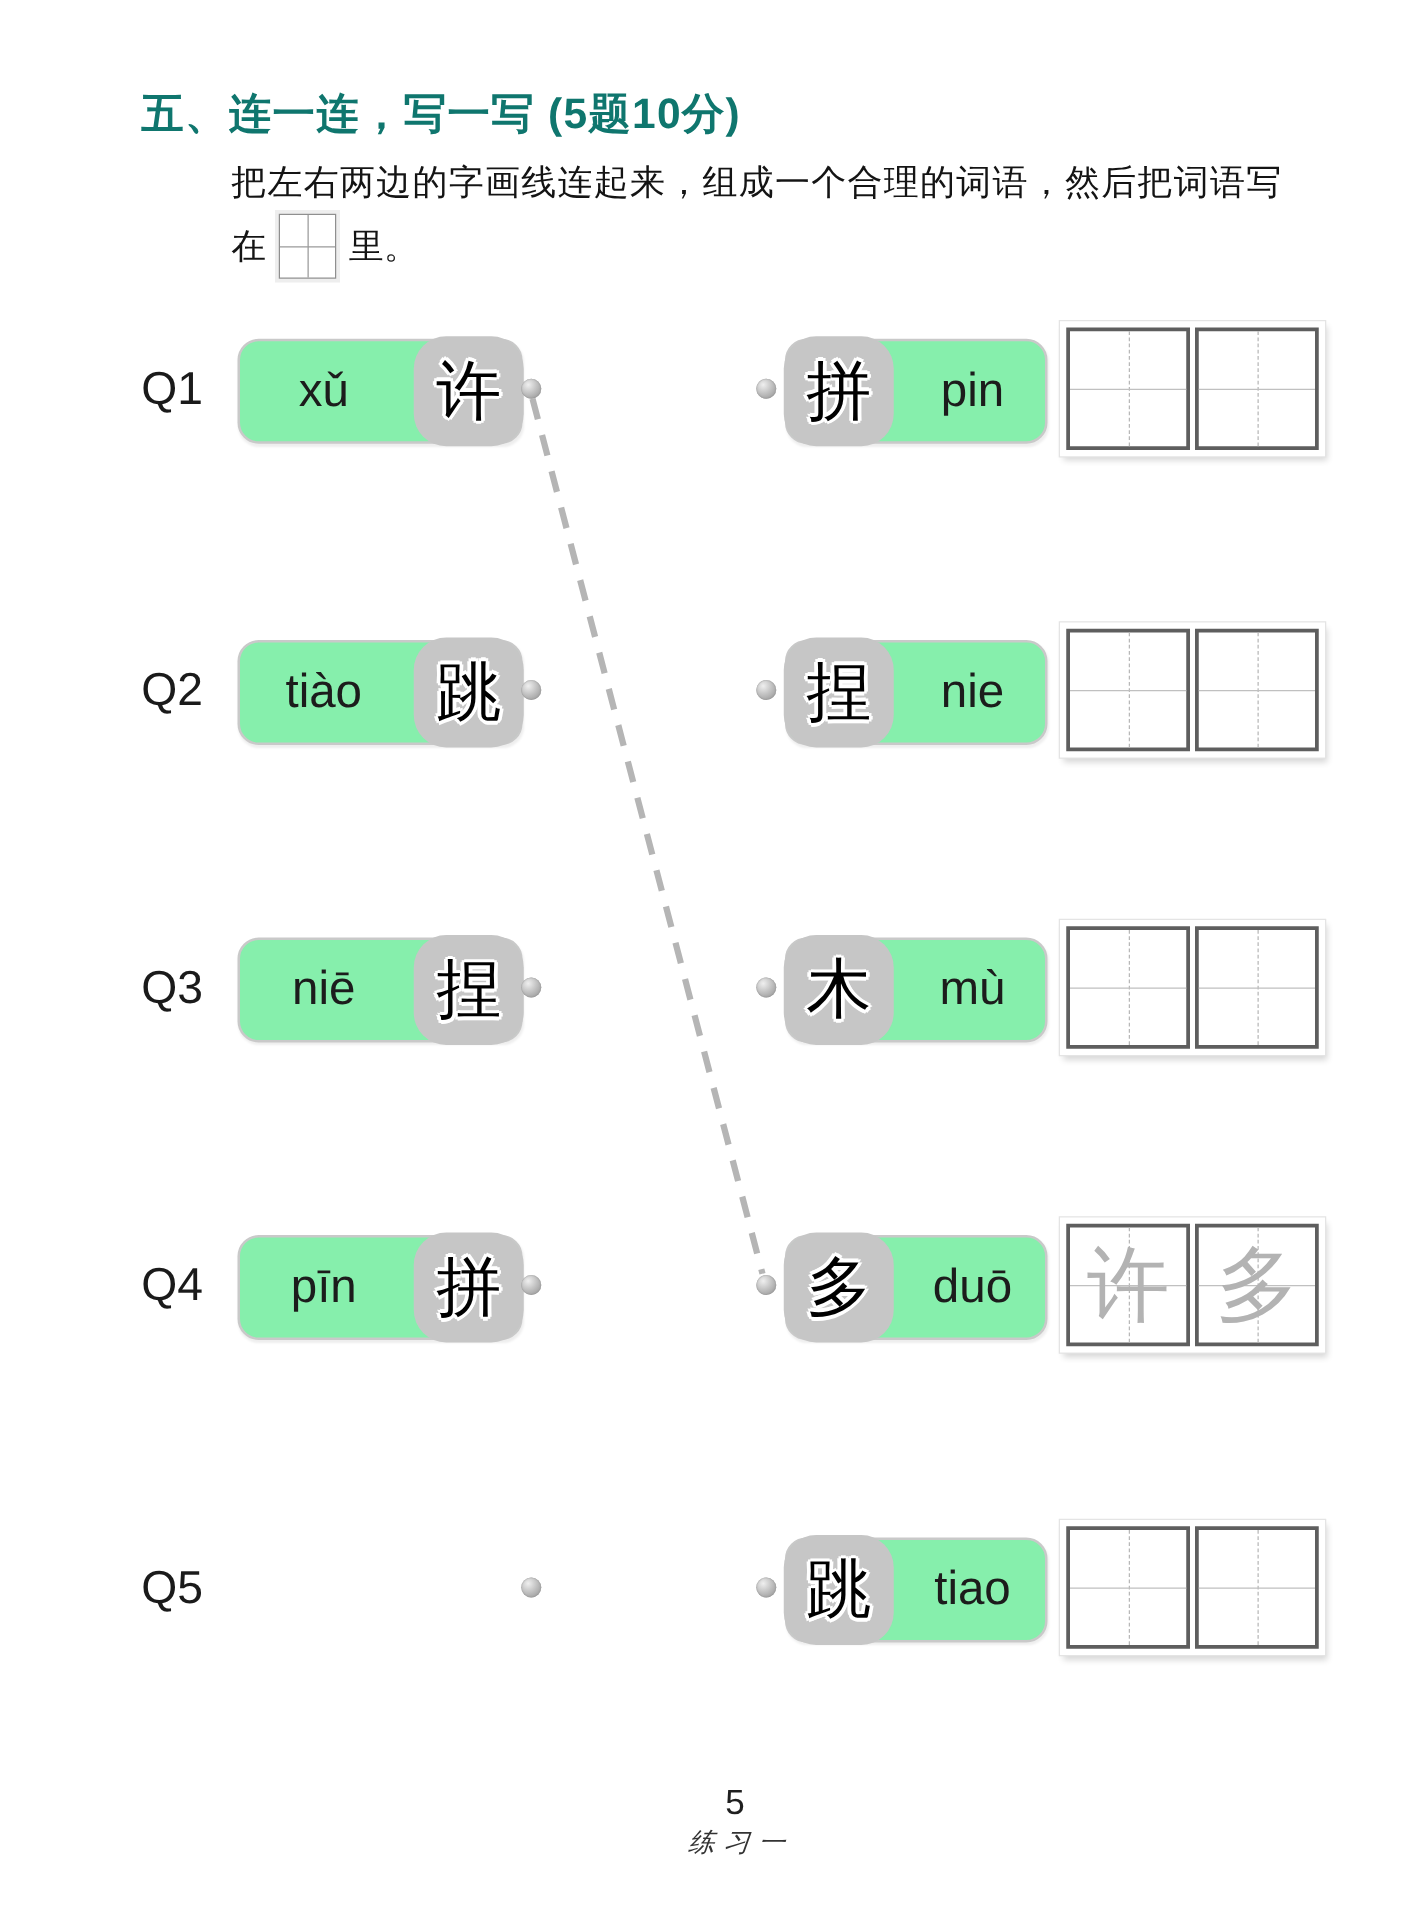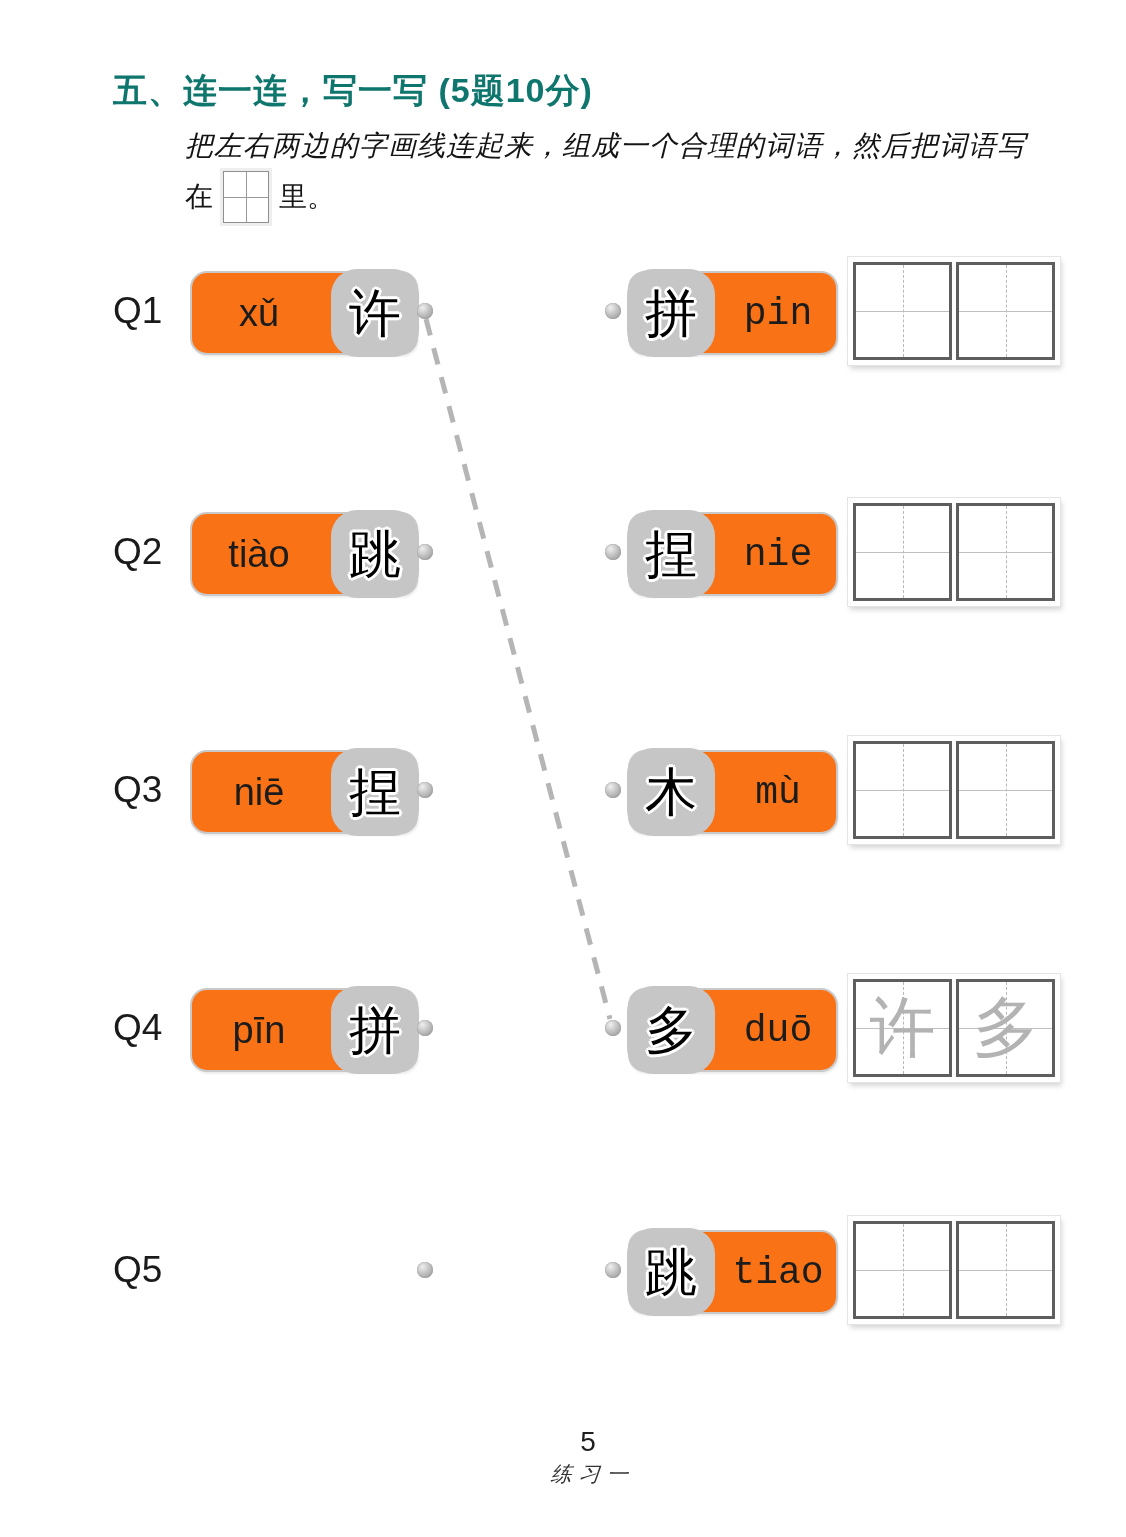--- a/index.html
+++ b/index.html
@@ -11,54 +11,54 @@
 
   
   .title{
     position:absolute;left:113px;top:68px;
     font-size:34px;font-weight:bold;color:#0f766e;
     font-family:"Liberation Sans", sans-serif;letter-spacing:1px;
   }
   .instr1{
     position:absolute;left:185px;top:127px;
     font-size:28px;color:#141414;
-    font-family:"Liberation Serif", serif;letter-spacing:1px;white-space:nowrap;font-style:italic;
+    font-family:"Liberation Serif", serif;letter-spacing:1px;white-space:nowrap;
   }
   .instr2{
     position:absolute;left:185px;top:168px;height:58px;
     display:flex;align-items:center;gap:6px;
     font-size:28px;color:#141414;font-family:"Liberation Serif", serif;
   }
   .mini-grid{
     display:inline-block;width:44px;height:50px;background:#fff;
     border:1px solid #8f8f8f;box-shadow:0 0 0 3px #eee;margin:0 4px;
     background-image:linear-gradient(#9a9a9a,#9a9a9a),linear-gradient(#9a9a9a,#9a9a9a);
     background-size:100% 1px,1px 100%;background-position:center center;background-repeat:no-repeat;
   }
 
   
   .row{position:absolute;left:0;width:1126px;height:120px;}
   .qlabel{
     position:absolute;left:113px;top:60px;transform:translateY(-50%);
     font-size:37px;color:#1a1a1a;font-family:"Liberation Sans", sans-serif;
   }
   .card{
-    position:absolute;top:20px;height:80px;background:#f97316;
+    position:absolute;top:20px;height:80px;background:#86efac;
     border:2px solid #c9c9c9;border-radius:17px;
     box-shadow:1px 2px 2px rgba(0,0,0,0.07);
   }
   .card.left{left:190px;width:224px;}
   .card.right{left:628px;width:206px;}
   .pinyin{
     position:absolute;top:50%;transform:translateY(-50%);
     font-size:38px;color:#1c1c1c;text-align:center;
     font-family:"Liberation Sans", sans-serif;
   }
   .card.left .pinyin{left:0;width:134px;}
-  .card.right .pinyin{right:0;width:116px;font-family:Liberation Mono, monospace;}
+  .card.right .pinyin{right:0;width:116px;}
   .charbox{
     position:absolute;top:50%;transform:translateY(-50%);
     width:88px;height:88px;background:#c6c6c6;border-radius:26px;
     display:flex;align-items:center;justify-content:center;
   }
   .card.left .charbox{right:-3px;}
   .card.right .charbox{left:-3px;}
   .charbox .char{
     font-size:52px;line-height:1;color:#000;
     font-family:"DejaVu Serif", serif;

